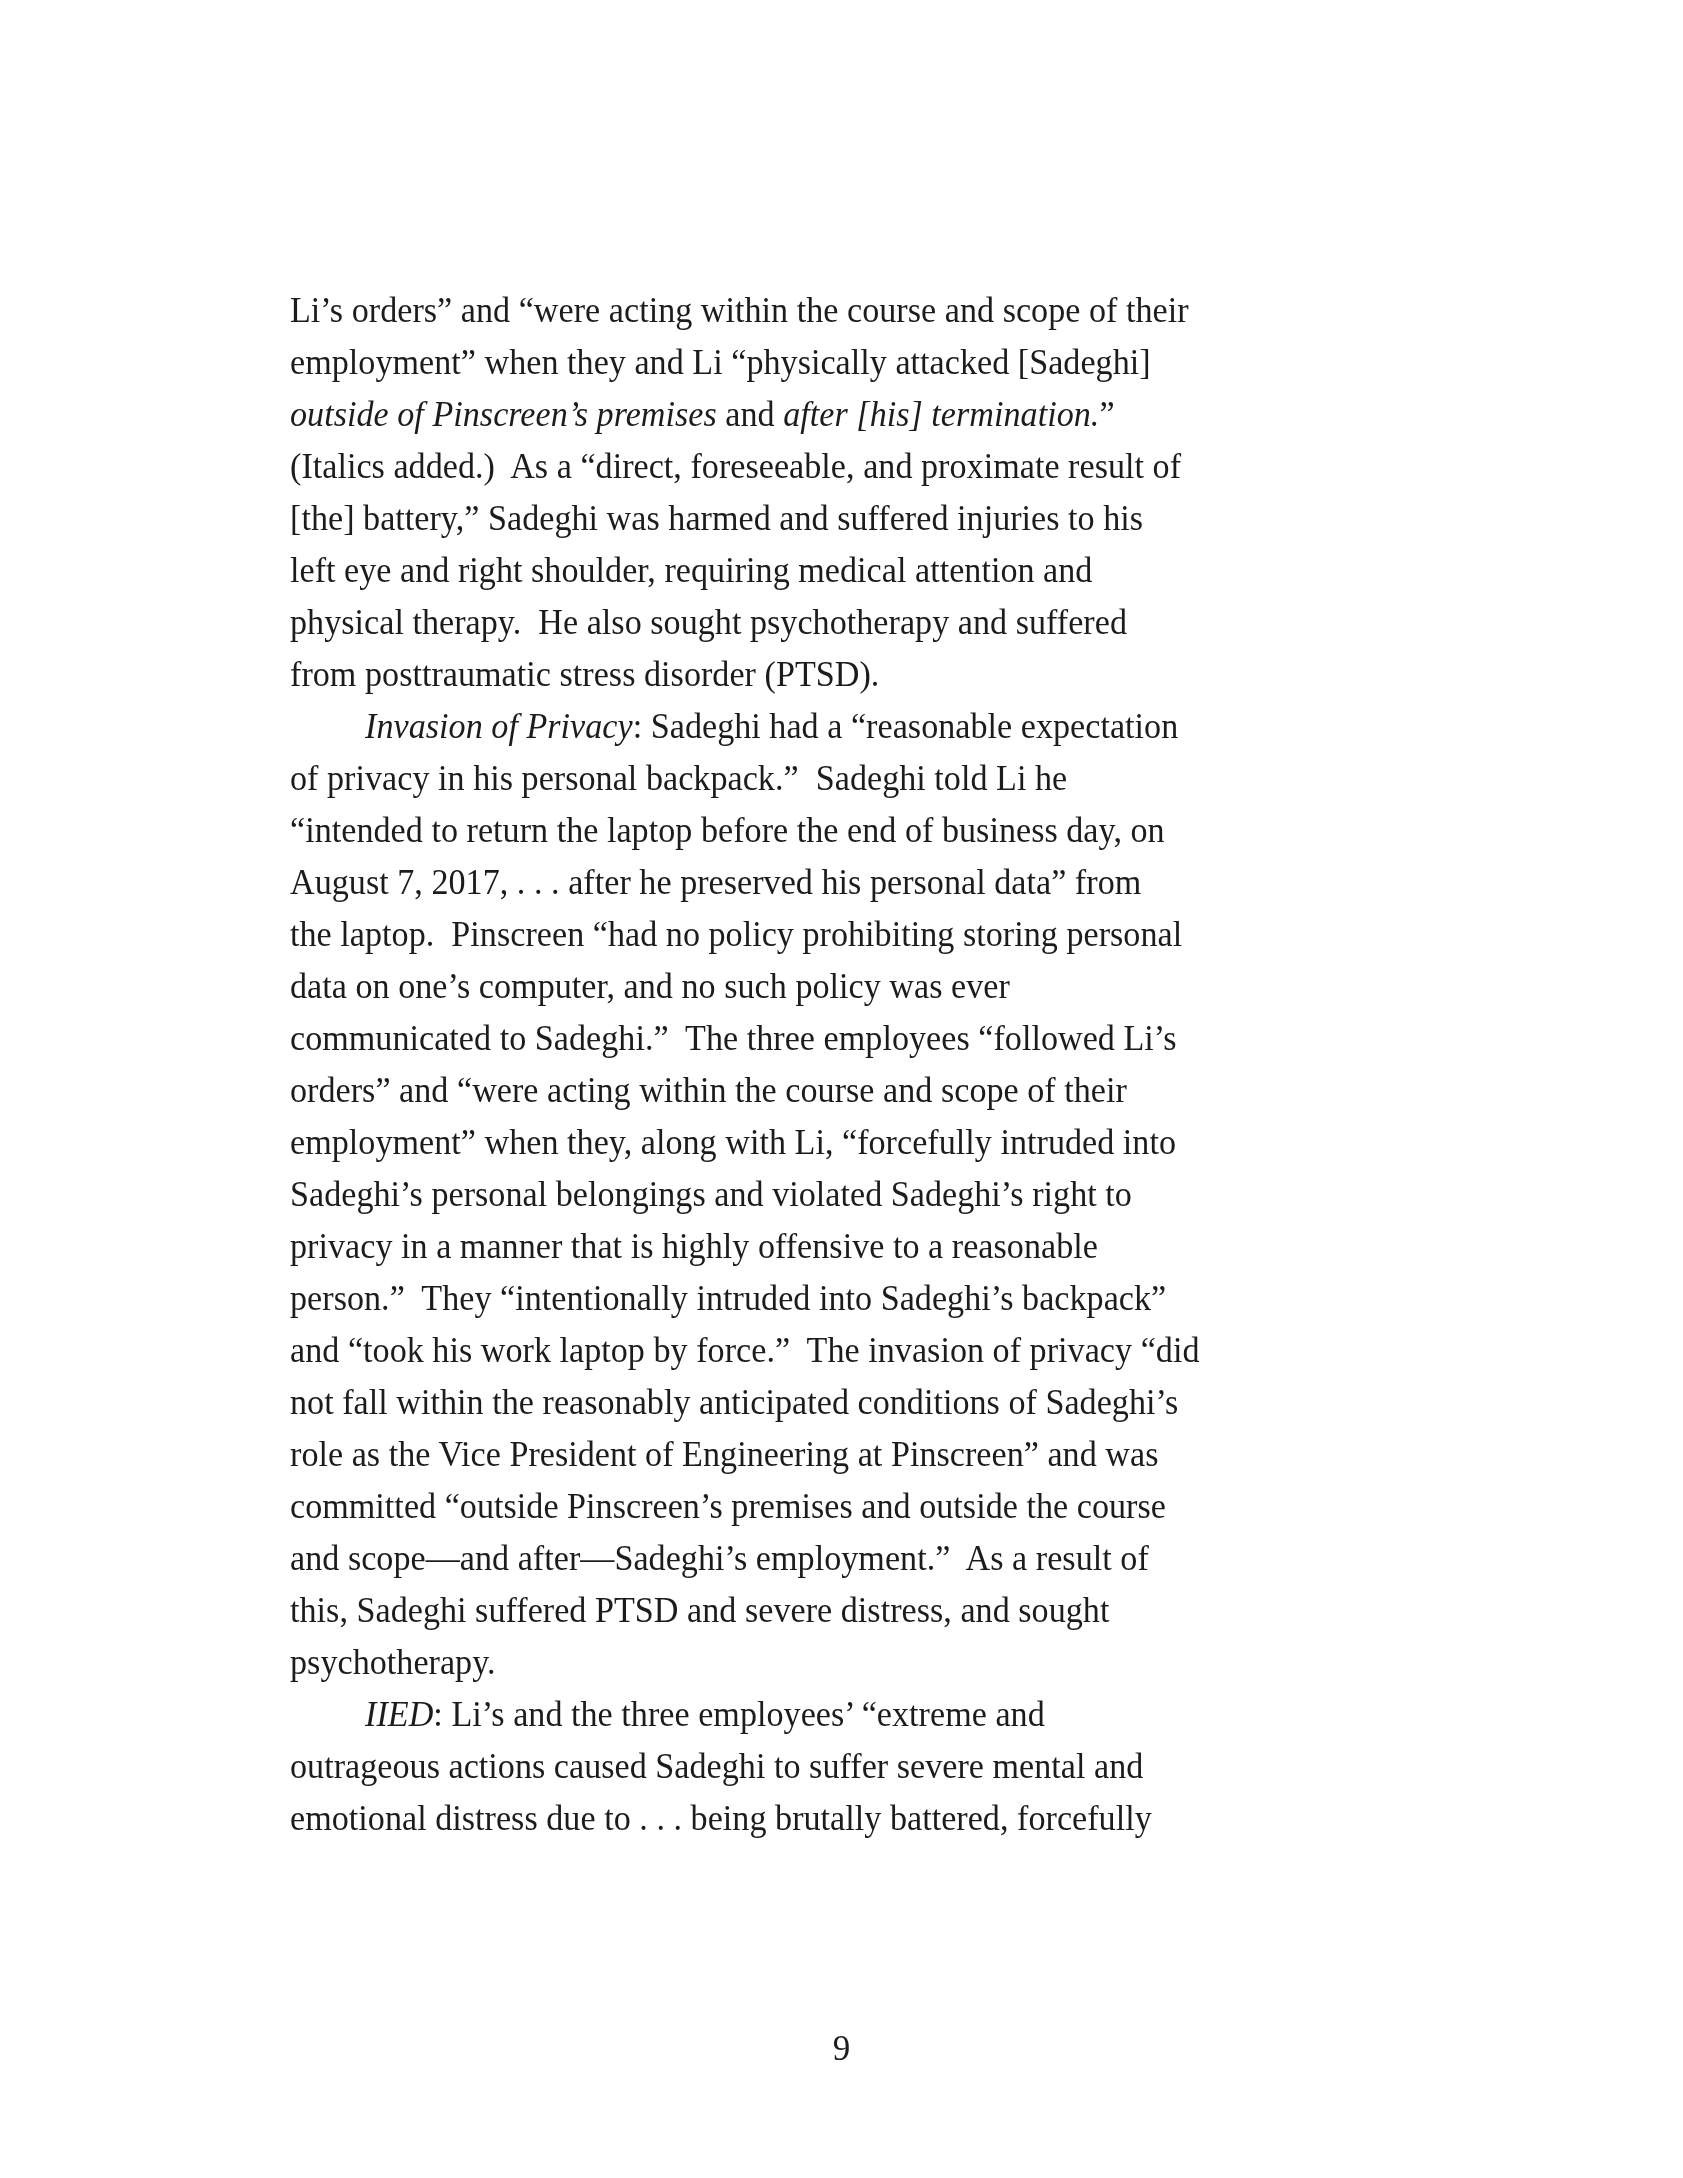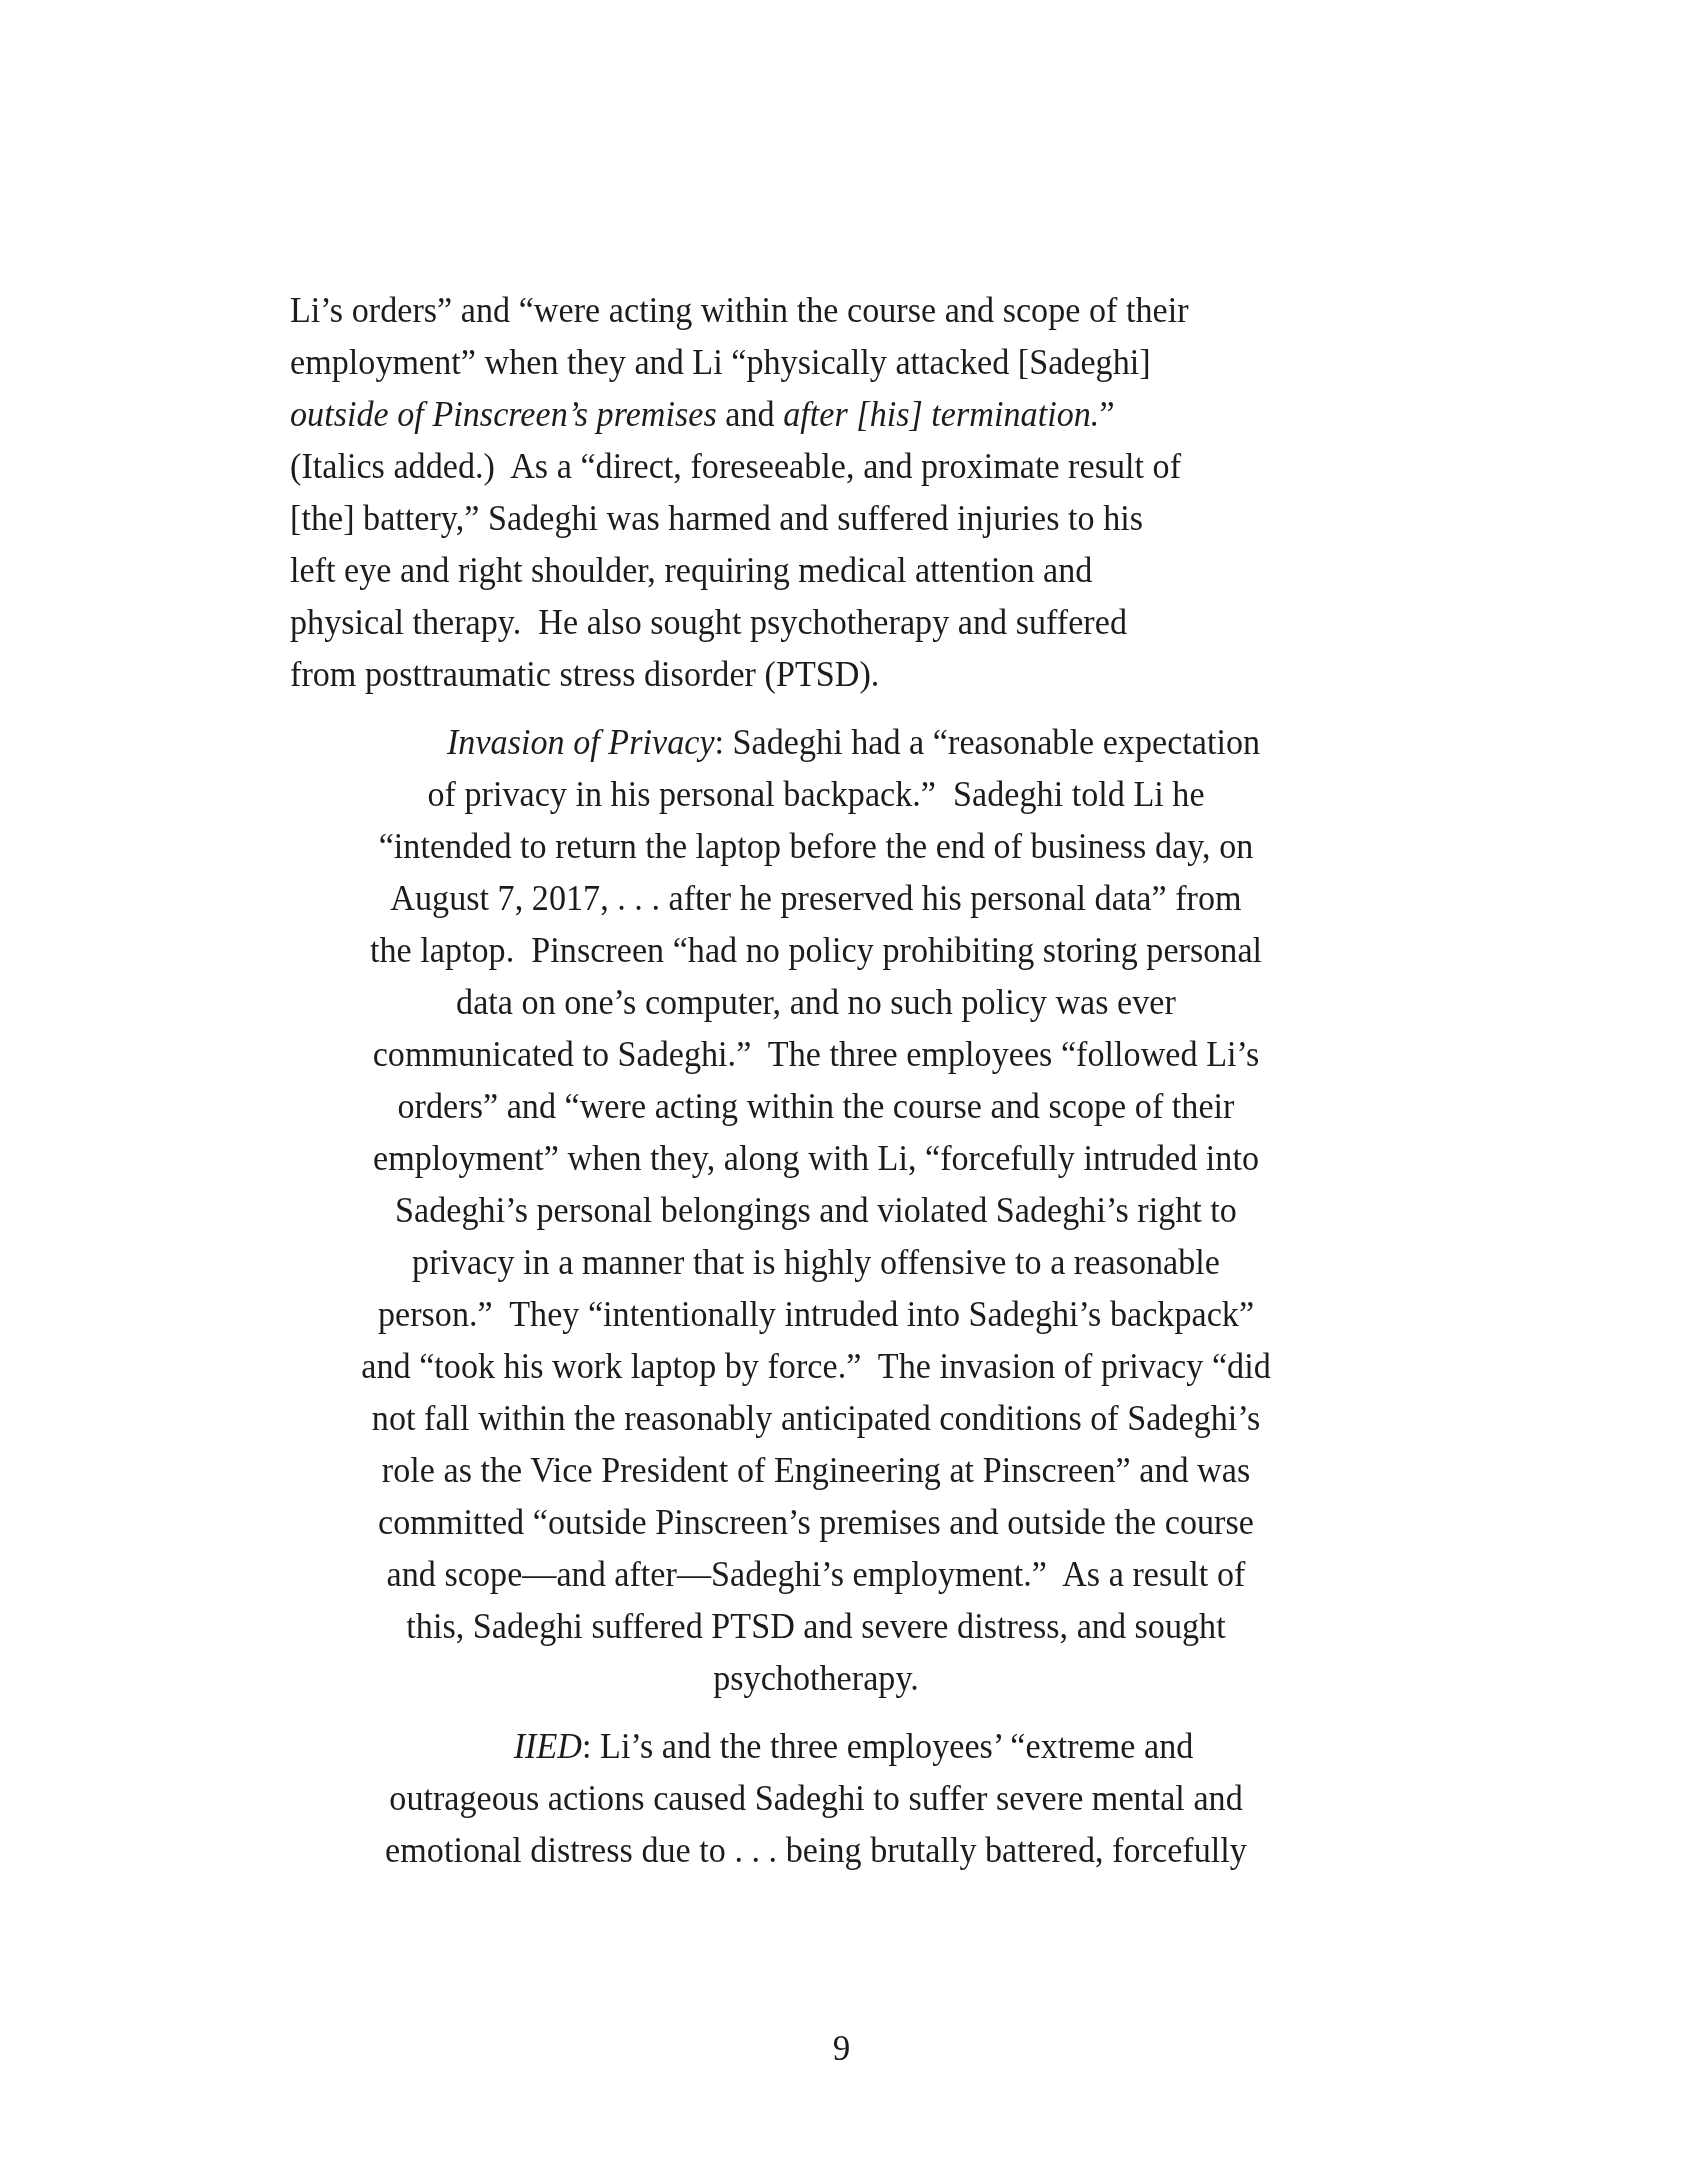--- a/index.html
+++ b/index.html
@@ -65,22 +65,21 @@
     top: 2026px;
     width: 1683px;
     text-align: center;
     font-size: 35px;
     line-height: 46px;
     color: #1c1c1c;
     font-family: "Liberation Serif", "DejaVu Serif", serif;
   }
 
   .para + .para {
-    margin-top: 16px;
-    text-align: center;
+    margin-top: 0;
   }
 </style>
 </head>
 <body>
 
 <div id="page">
 
   <div id="text-block">
       <div class="para">
         <span class="line"><span>Li’s orders” and “were acting within the course and scope of their</span></span>

